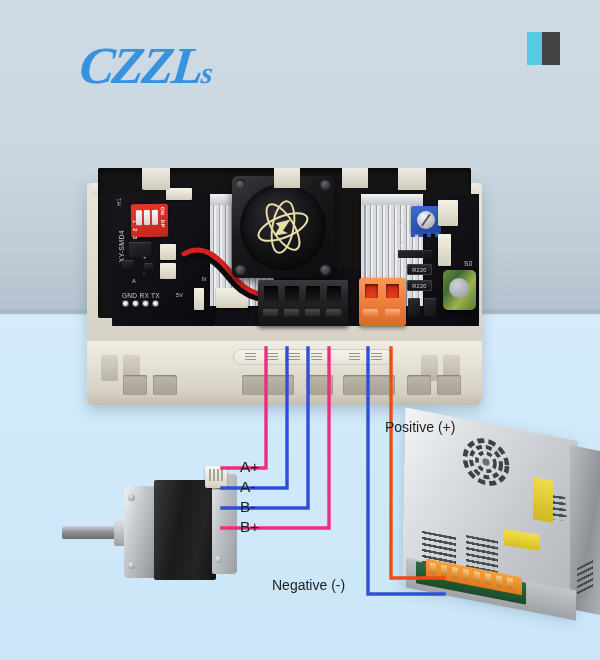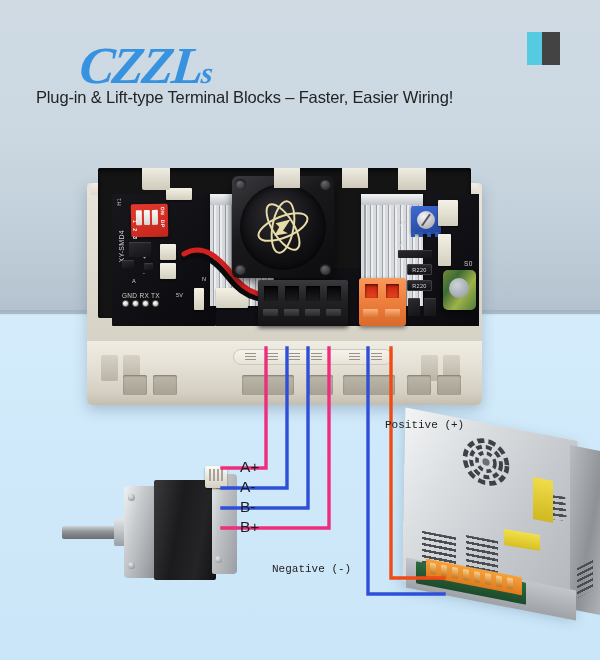--- a/index.html
+++ b/index.html
@@ -275,34 +275,33 @@
     transform:skewY(11deg); border-radius:1px;
   }
   .psu-term-strip .scr{ position:absolute; top:3px; width:6px; height:11px;
     background:linear-gradient(180deg,#fdd08a,#c4761f); border-radius:1px; }
 
   
   #wires{ position:absolute; left:0; top:0; width:600px; height:660px; pointer-events:none; }
 
   
   .wlabel{ position:absolute; font-size:15.5px; color:#1d1d1d; font-weight:400; white-space:nowrap; }
-  .plabel{ position:absolute; font-size:11px; color:#1d1d1d; font-weight:400; white-space:nowrap;font-family:Liberation Mono, monospace; }
+  .plabel{ position:absolute; font-size:14px; color:#1d1d1d; font-weight:400; white-space:nowrap; }
 </style>
 </head>
 <body>
 
 <div id="bg-upper"></div>
 <div id="bg-lower"></div>
 <div id="bg-seam"></div>
 
 <div id="header">
   <div id="watermark">
     <span>CZZL</span><span class="sm">s</span>
   </div>
-  <div id="subtitle">Plug-in &amp; Lift-type Terminal Blocks – Faster, Easier Wiring!</div>
   <div id="logo-mark">
     <div class="bar-c"></div>
     <div class="bar-d"></div>
   </div>
 </div>
 
 <div id="enclosure">
 
   <div class="case-shell"></div>
   <div class="case-lip-top"></div>
@@ -501,13 +500,13 @@
 
     <path d="M391 348 L391 578 L444 578" stroke="#f04a15" stroke-width="3.4"></path>
   </g>
 </svg>
 
 <div class="wlabel" style="left:240px;top:458px">A+</div>
 <div class="wlabel" style="left:240px;top:478px">A-</div>
 <div class="wlabel" style="left:240px;top:498px">B-</div>
 <div class="wlabel" style="left:240px;top:518px">B+</div>
 <div class="plabel" style="left:385px;top:419px">Positive (+)</div>
-<div class="plabel" style="left:272px;top:563px">Negative (-)</div>
+<div class="plabel" style="left:272px;top:577px">Negative (-)</div>
 
 </body></html>

